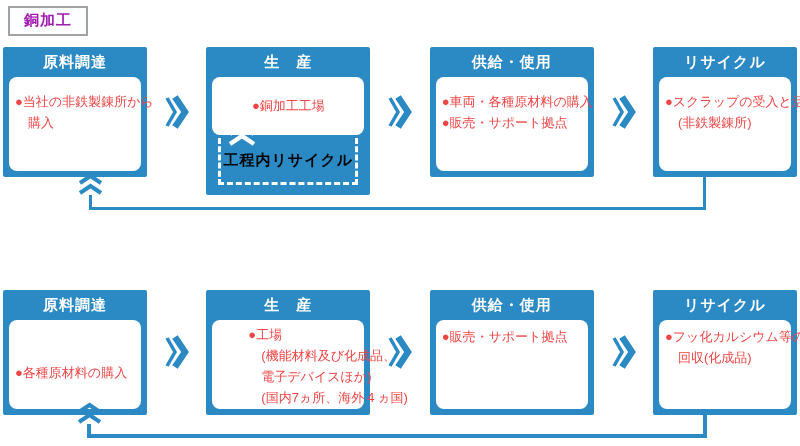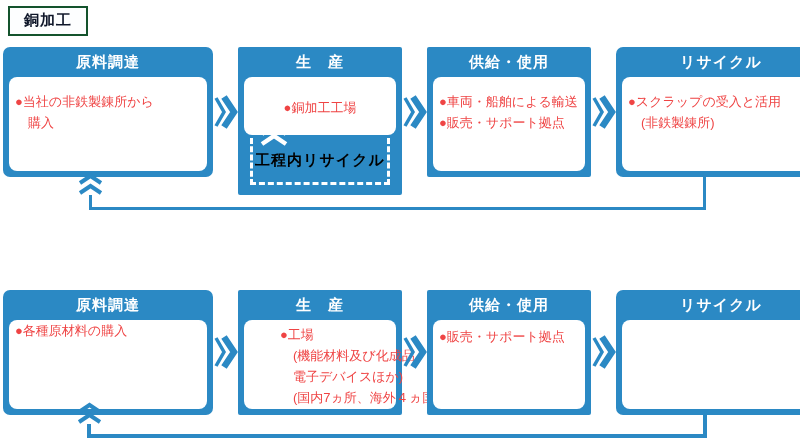--- a/index.html
+++ b/index.html
@@ -1,46 +1,46 @@
 <!DOCTYPE html>
 <html><head>
 <meta charset="utf-8">
 <style>
   html,body{margin:0;padding:0;background:#fff;}
   .canvas{
     position:relative;width:800px;height:446px;background:#fff;overflow:hidden;
     font-family:"Liberation Sans","DejaVu Sans",sans-serif;
   }
   .tag{
-    position:absolute;left:8px;border:2px solid #14532d;color:#0f172a;
+    position:absolute;left:8px;border:2px solid #a3a3a3;color:#a21caf;
     background:#fdfeff;font-weight:bold;font-size:15px;padding:3px 14px 4px;
     letter-spacing:1px;
   }
   .tag.copper{top:6px;}
   .tag.electronic{top:247px;}
   .row{position:absolute;left:3px;width:794px;display:flex;justify-content:space-between;align-items:flex-start;}
   .row.r1{top:47px;}
   .row.r2{top:290px;}
   .box{background:#2b89c4;flex:0 0 auto;border-radius:2px;}
-  .w178{width:210px;border-radius:7px;} .w180{width:164px;}
+  .w178{width:144px;} .w180{width:164px;}
   .r1 .box{height:130px;}
   .r1 .box.production{height:148px;}
   .r2 .box{height:125px;}
   .box-title{
     height:30px;line-height:30px;text-align:center;color:#fff;
     font-weight:bold;font-size:15px;letter-spacing:1px;
   }
   .box-body{
     background:#fff;border-radius:8px;margin:0 6px;box-sizing:border-box;
     padding:14px 5px 0 6px;
   }
   .r1 .box-body{height:94px;}
   .r2 .box-body{height:89px;padding-top:6px;}
-  .box-body.center-v{display:flex;flex-direction:column;padding-top:0;}
-  .box-body.center-all{display:flex;align-items:flex-end;justify-content:center;padding:17px;}
+  .box-body.center-v{display:flex;flex-direction:column;justify-content:center;padding-top:16px;}
+  .box-body.center-all{display:flex;align-items:center;justify-content:center;padding:0;}
   .r1 .production .box-body{height:58px;}
   .item{
     font-size:13px;color:#ef4444;line-height:1.62;white-space:pre;
     padding-left:13px;text-indent:-13px;
   }
   .center-all .item{padding-left:0;text-indent:0;}
   
   .recycle-zone{
     position:relative;margin:3px 12px 0;height:44px;
     border:3px dashed #fff;border-top:none;
@@ -95,21 +95,21 @@
     </div>
 
     <svg class="flow-chevron" width="25" height="34" viewBox="0 0 25 34">
       <polyline points="3,3 11,17 3,31" fill="none" stroke="#2b89c4" stroke-width="3.5"></polyline>
       <polyline points="11,2 21,17 11,32" fill="none" stroke="#2b89c4" stroke-width="6.5"></polyline>
     </svg>
 
     <div class="box w180">
       <div class="box-title">供給・使用</div>
       <div class="box-body">
-        <div class="item">●車両・船舶による輸送</div>
+        <div class="item">●車両・各種原材料の購入</div>
         <div class="item">●販売・サポート拠点</div>
       </div>
     </div>
 
     <svg class="flow-chevron" width="25" height="34" viewBox="0 0 25 34">
       <polyline points="3,3 11,17 3,31" fill="none" stroke="#2b89c4" stroke-width="3.5"></polyline>
       <polyline points="11,2 21,17 11,32" fill="none" stroke="#2b89c4" stroke-width="6.5"></polyline>
     </svg>
 
     <div class="box w178">
@@ -166,20 +166,22 @@
     </div>
 
     <svg class="flow-chevron" width="25" height="34" viewBox="0 0 25 34">
       <polyline points="3,3 11,17 3,31" fill="none" stroke="#2b89c4" stroke-width="3.5"></polyline>
       <polyline points="11,2 21,17 11,32" fill="none" stroke="#2b89c4" stroke-width="6.5"></polyline>
     </svg>
 
     <div class="box w178">
       <div class="box-title">リサイクル</div>
       <div class="box-body">
+        <div class="item">●フッ化カルシウム等の
+回収(化成品)</div>
       </div>
     </div>
   </div>
 
   <div class="loop-line" style="left:703px;top:414px;width:4px;height:24px;"></div>
   <div class="loop-line" style="left:87px;top:434px;width:620px;height:4px;"></div>
   <div class="loop-line" style="left:87px;top:424px;width:4px;height:10px;"></div>
   <svg class="loop-chevron" style="left:76px;top:402px;" width="27" height="23" viewBox="0 0 27 23">
     <polyline points="3,10 13.5,3 24,10" fill="none" stroke="#2b89c4" stroke-width="4"></polyline>
     <polyline points="3,20 13.5,13 24,20" fill="none" stroke="#2b89c4" stroke-width="4"></polyline>

